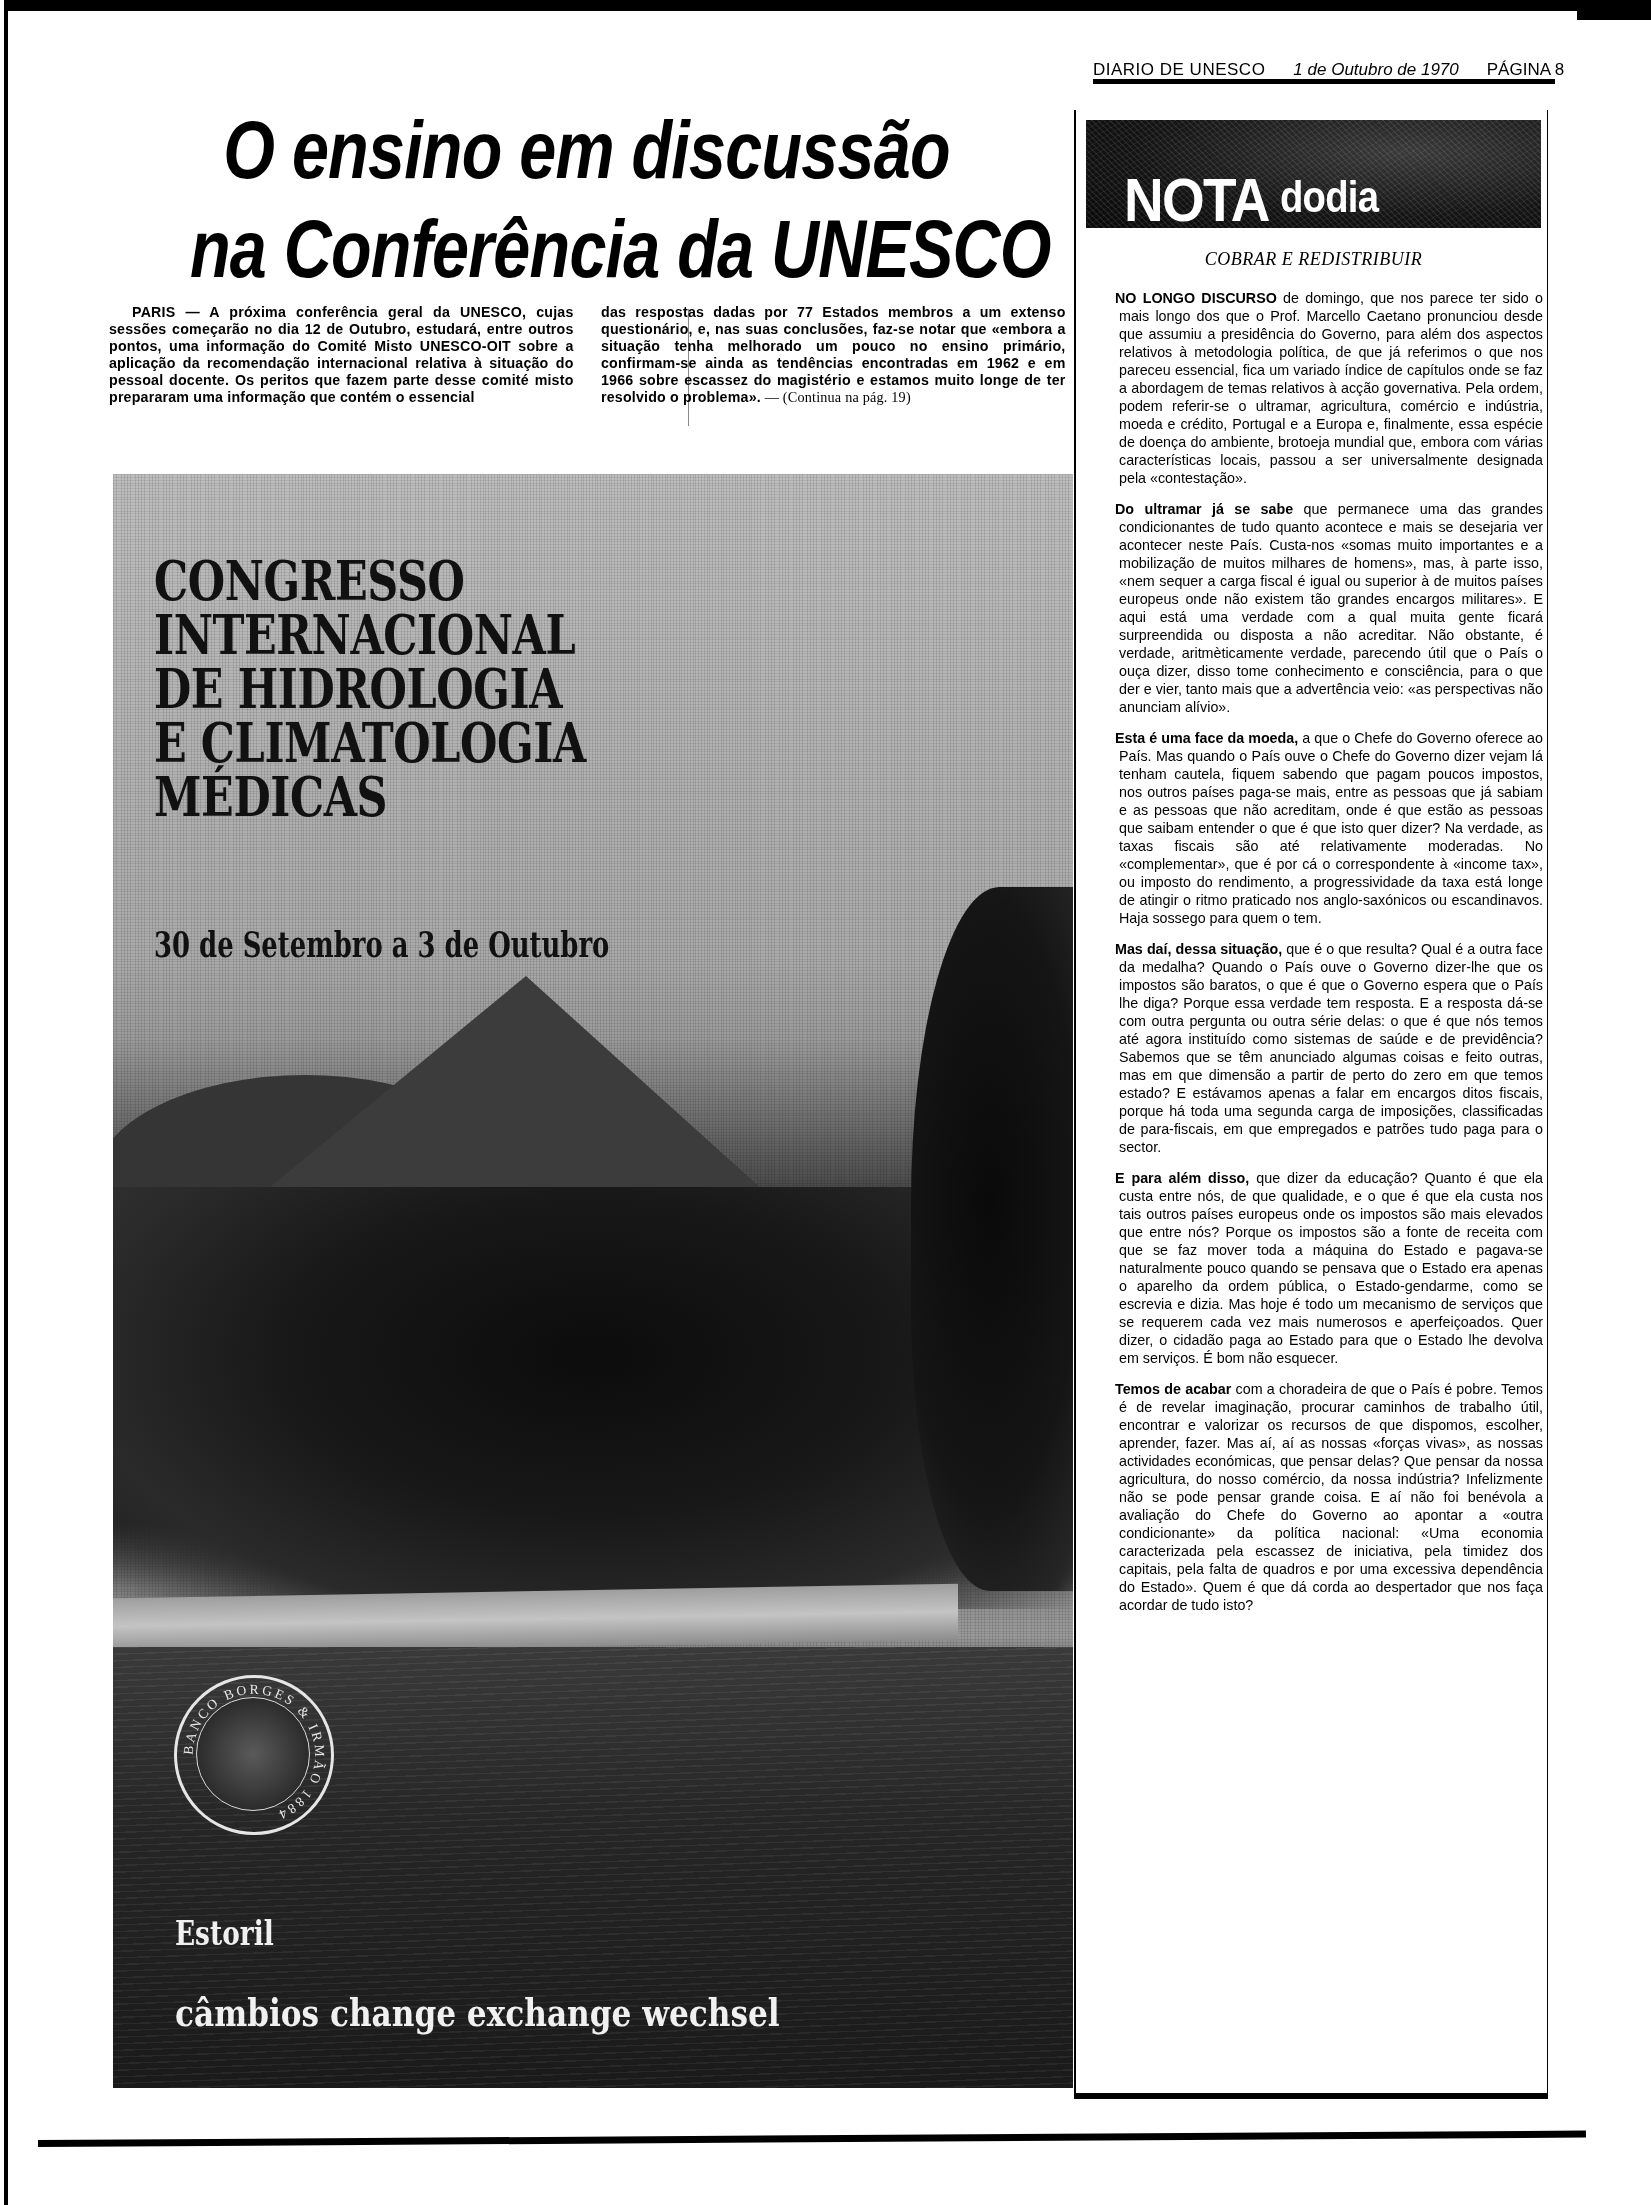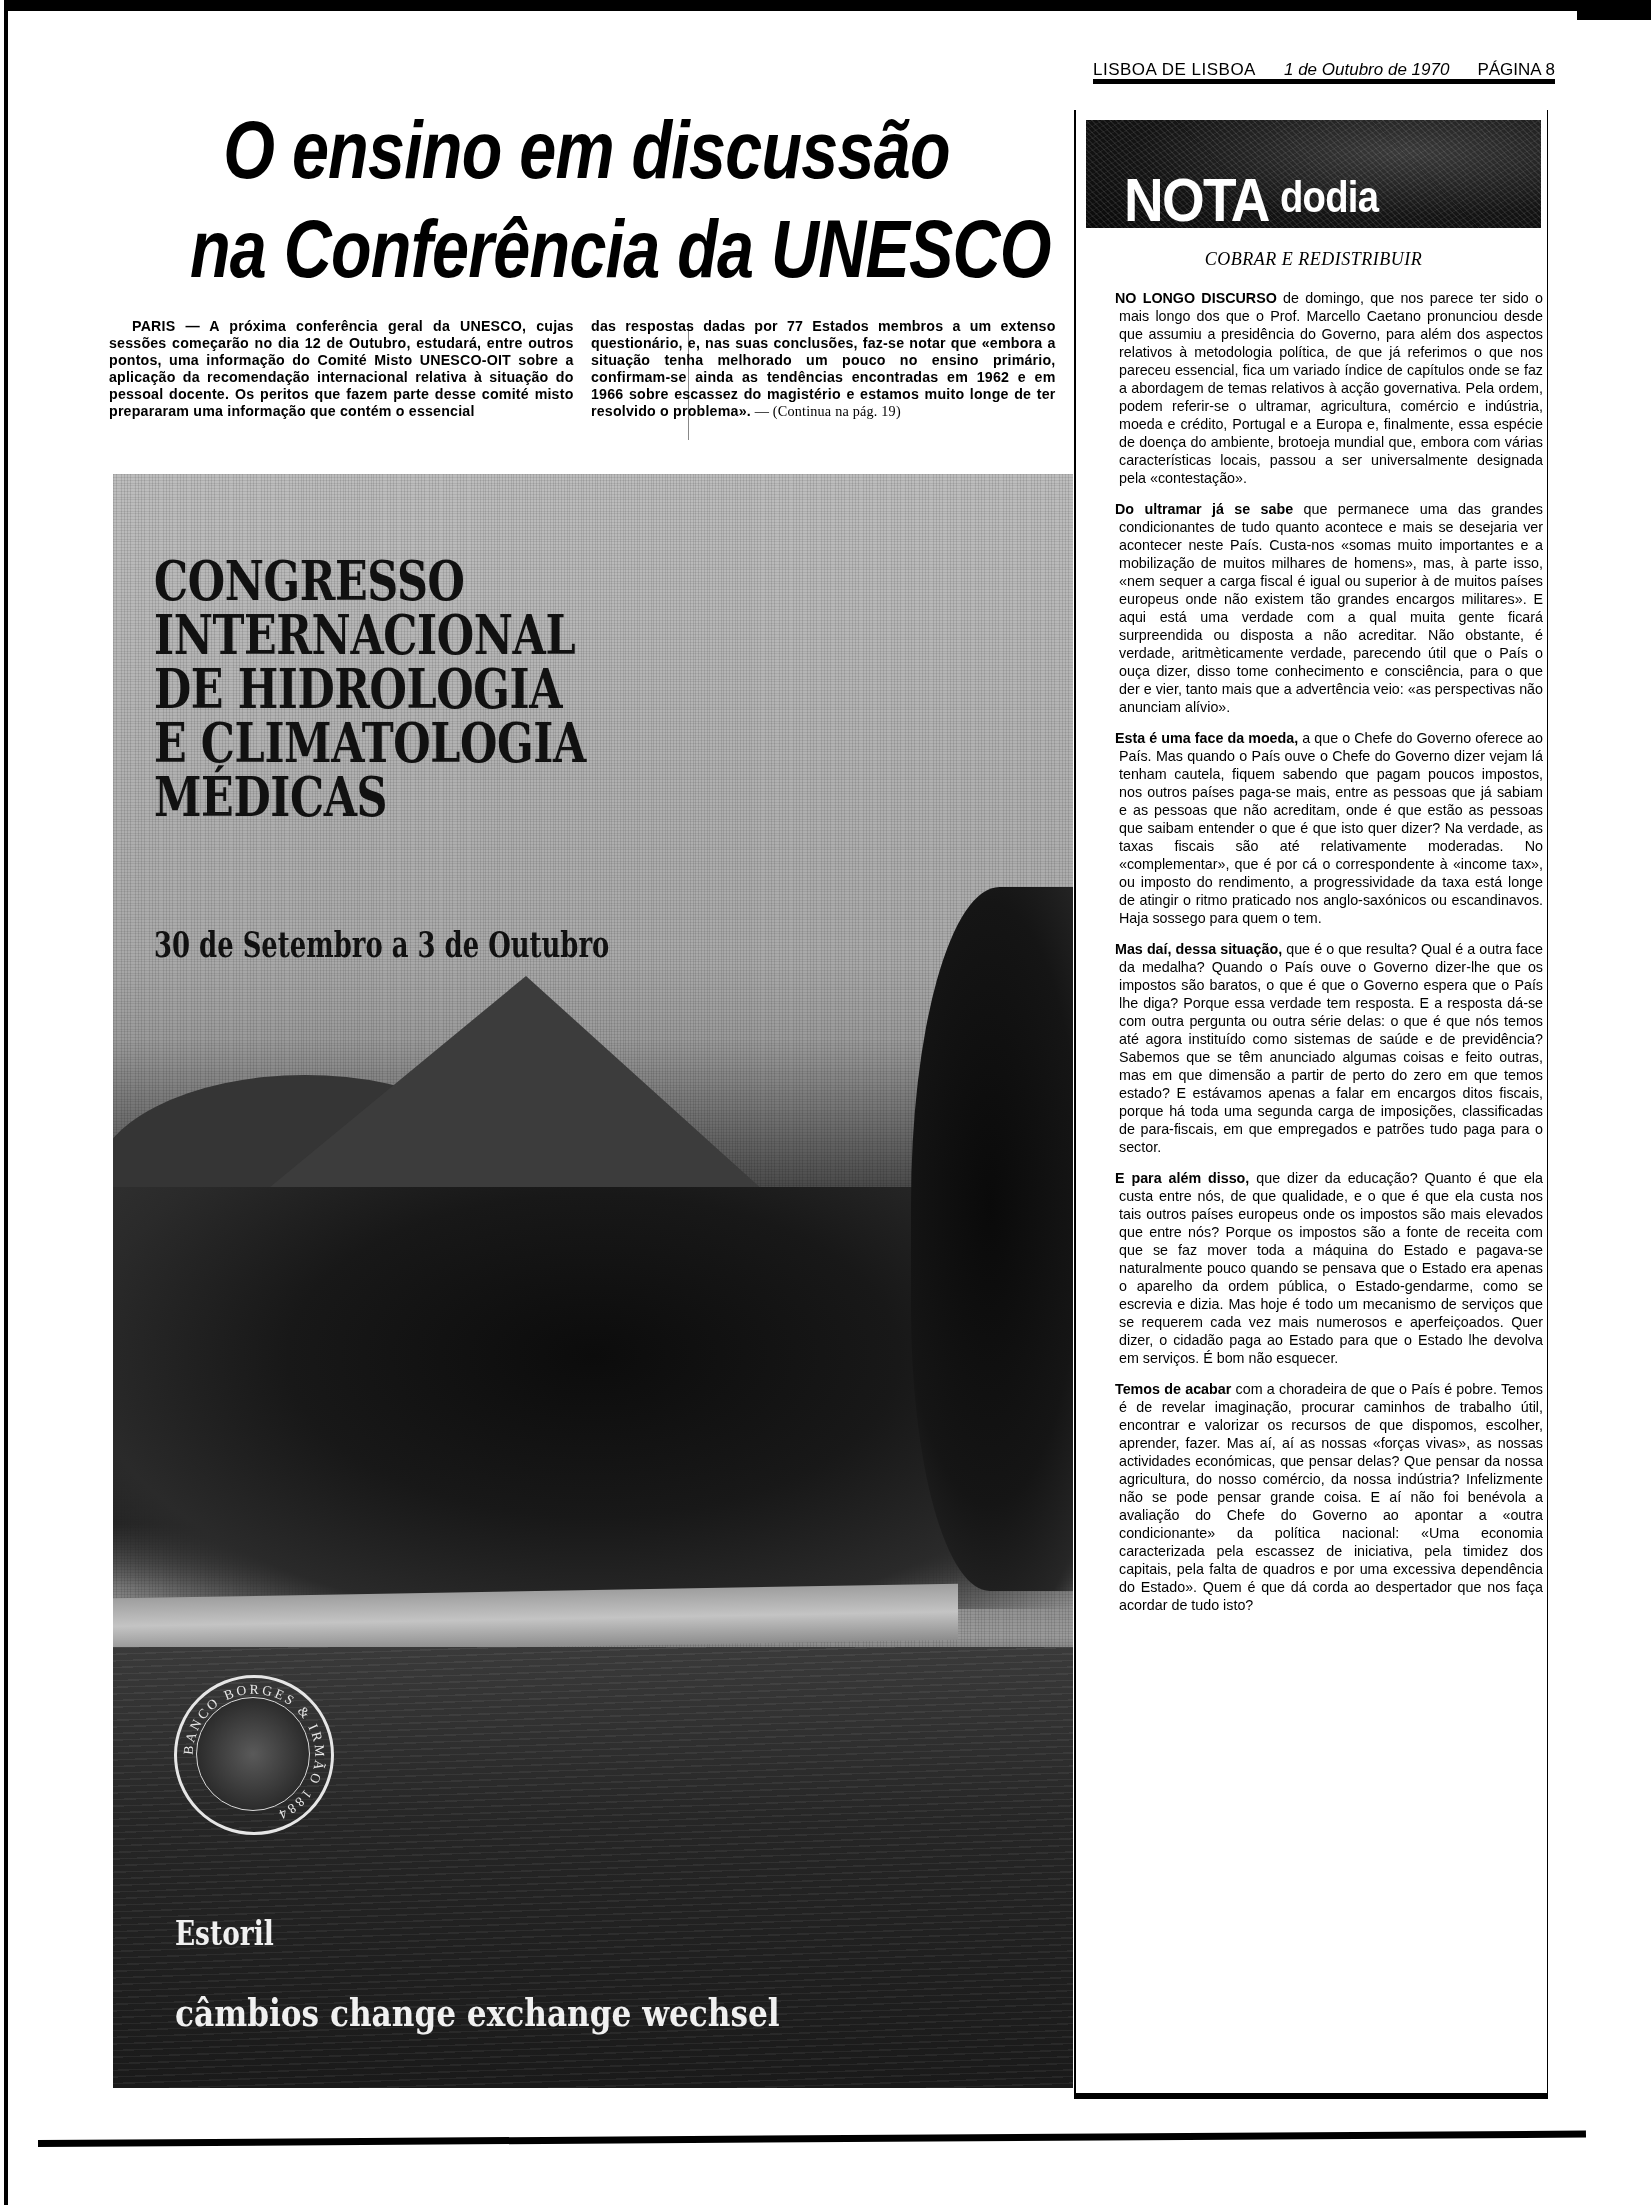--- a/index.html
+++ b/index.html
@@ -16,21 +16,21 @@
     .masthead { position: absolute; left: 1093px; top: 47px; width: 460px; height: 33px; display: flex; align-items: flex-end; gap: 28px; font-size: 17px; white-space: nowrap; }
     .masthead .paper { letter-spacing: 0.5px; }
     .masthead .date { font-style: italic; }
     .masthead-rule { position: absolute; left: 1093px; top: 79px; width: 462px; height: 4.7px; background: #000; }
 
     
     .headline { position: absolute; left: 103px; top: 101px; width: 967px; text-align: center; font-family: "Liberation Sans", sans-serif; font-weight: bold; font-style: italic; font-size: 81px; line-height: 99px; transform: scaleX(0.82); transform-origin: center; letter-spacing: -0.9px; }
     .headline .line { display: block; white-space: nowrap; }
 
     
-    .lead { position: absolute; left: 109px; top: 318px; width: 967px; display: flex; gap: 8px; }
+    .lead { position: absolute; left: 109px; top: 304px; width: 967px; display: flex; gap: 18px; }
     .lead .col { width: 474px; font-family: "Liberation Sans", sans-serif; font-weight: bold; font-size: 14.5px; line-height: 17px; text-align: justify; letter-spacing: 0.2px; transform: scaleX(0.98); transform-origin: left; }
     .lead .col1 { text-indent: 23.5px; }
     .lead .divider { position: absolute; left: 579px; top: 4.7px; width: 0.9px; height: 117px; background: #888; }
     .continua { font-family: "Liberation Serif", serif; font-weight: normal; }
 
     
     .ad { position: absolute; left: 113px; top: 474px; width: 960px; height: 1614px; overflow: hidden;
       background:
         repeating-linear-gradient(90deg, rgba(0,0,0,0.10) 0 0.9px, rgba(255,255,255,0) 0.9px 2.8px),
         repeating-linear-gradient(0deg, rgba(0,0,0,0.08) 0 0.9px, rgba(255,255,255,0) 0.9px 2.8px),
@@ -73,21 +73,21 @@
   </style>
 </head>
 <body>
 
 <div class="top-bar"></div>
 <div class="top-bar-tab"></div>
 <div class="left-edge"></div>
 <div class="bottom-rule"></div>
 
 <div class="masthead">
-  <span class="paper">LISBOA DE LISBOA</span>
+  <span class="paper">DIARIO DE UNESCO</span>
   <span class="date">1 de Outubro de 1970</span>
   <span class="page">PÁGINA 8</span>
 </div>
 <div class="masthead-rule"></div>
 
 <h1 class="headline">
   <span class="line">O ensino em discussão</span>
   <span class="line">na Conferência da UNESCO</span>
 </h1>
 

